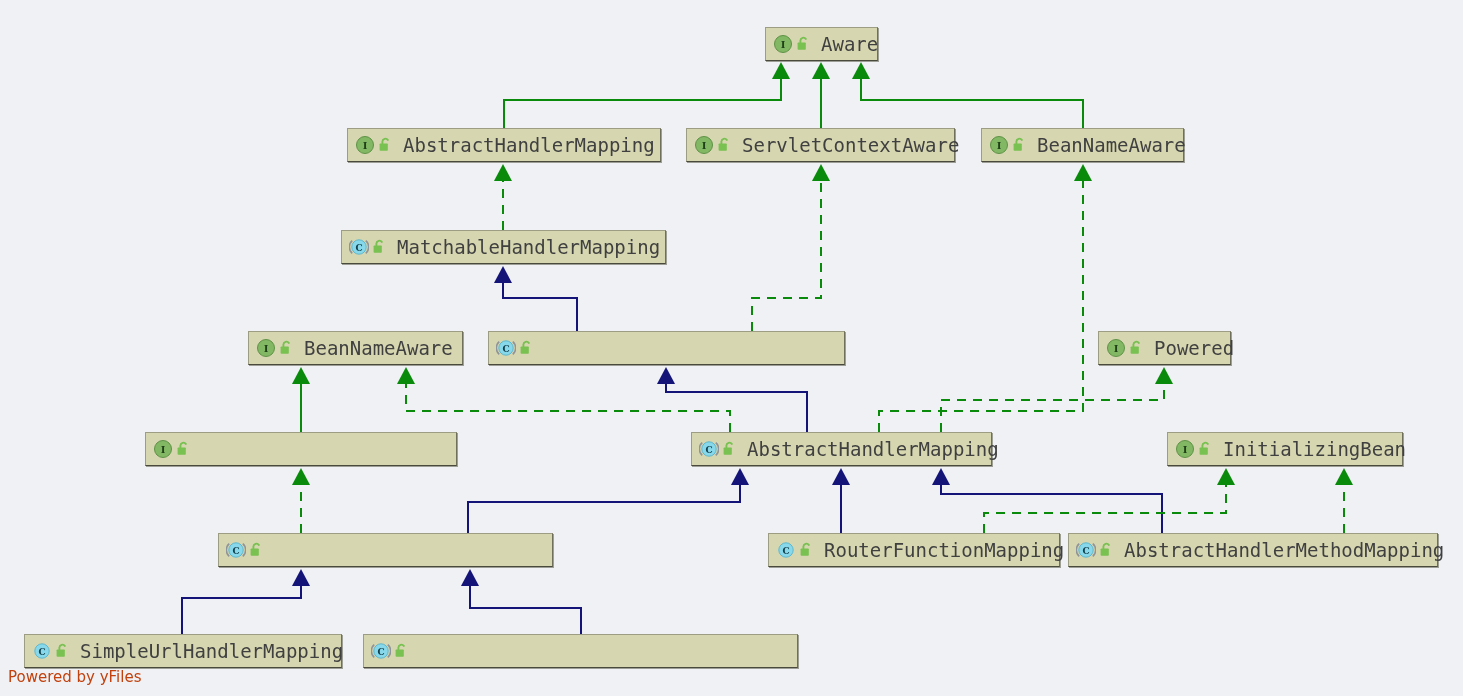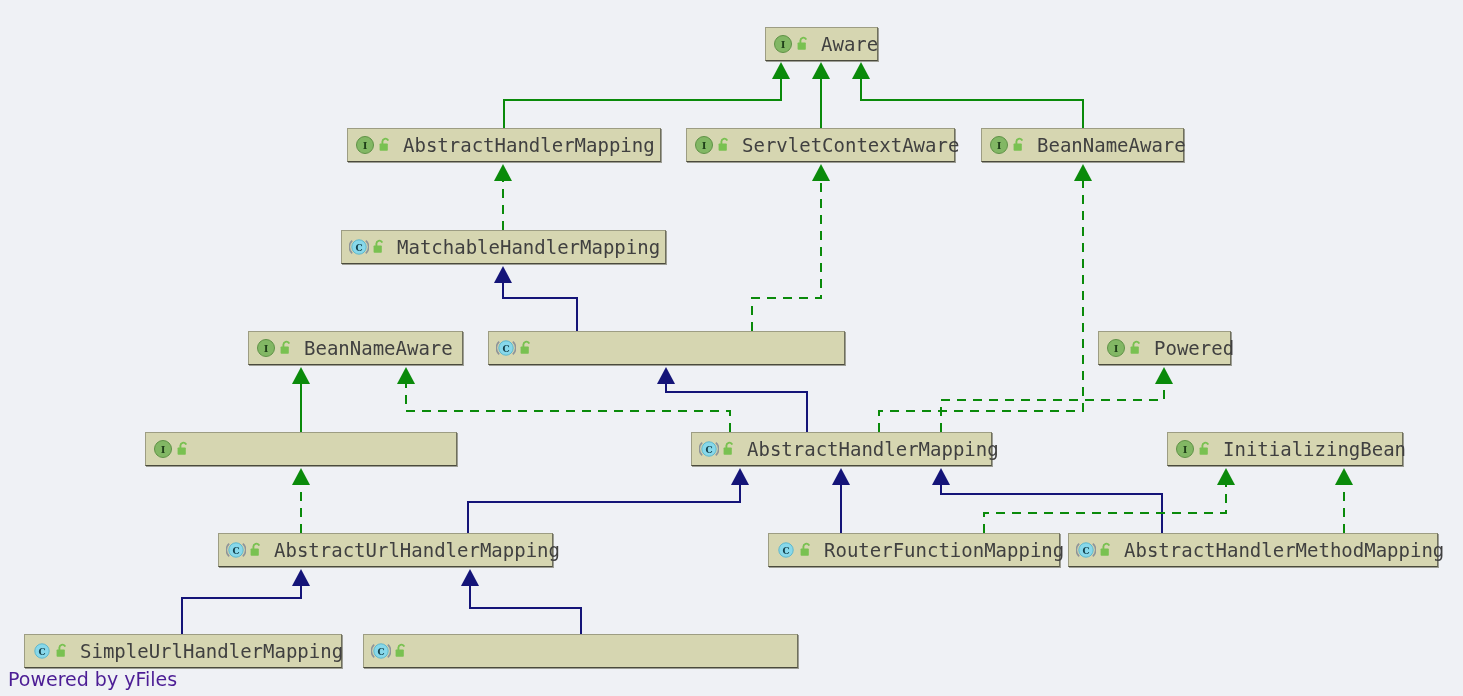--- a/index.html
+++ b/index.html
@@ -57,22 +57,22 @@
     font-size: 19px;
     line-height: 19px;
     color: #404040;
     letter-spacing: 0px;
   }
   .watermark {
     position: absolute;
     left: 8px;
     top: 668px;
     font-family: "DejaVu Sans", sans-serif;
-    font-size: 19px;
-    color: #4c1d95;
+    font-size: 15px;
+    color: #c2410c;
     user-select: none;
   }
 </style>
 </head>
 <body>
 
 <div id="canvas">
   <svg id="edge-layer" viewBox="0 0 1463 696" xmlns="http://www.w3.org/2000/svg">
       <polyline points="504,128 504,100 781,100 781,78" fill="none" stroke="#0a8a0a" stroke-width="2"></polyline>
       <polygon points="772,79 781,62 790,79" fill="#0a8a0a"></polygon>
@@ -243,21 +243,20 @@
         <span class="ico"><svg viewBox="0 0 20 20" width="20" height="20">
             <path d="M3.2 3.6 A 8.6 8.6 0 0 0 3.2 16.4" stroke="#8e9499" stroke-width="1.6" fill="none"></path>
             <path d="M16.8 3.6 A 8.6 8.6 0 0 1 16.8 16.4" stroke="#8e9499" stroke-width="1.6" fill="none"></path>
             <circle cx="10" cy="10" r="7.2" fill="#87d8ea" stroke="#5fb8cd" stroke-width="1"></circle>
             <text x="10" y="13.6" text-anchor="middle" font-family="DejaVu Serif, serif" font-size="9" font-weight="bold" fill="#14414d">C</text>
           </svg></span>
         <span class="lock"><svg viewBox="0 0 15 16" width="15" height="16">
             <path d="M4.4 6.6 V4.5 a3 3 0 0 1 5.4 -1.6" stroke="#79c151" stroke-width="1.9" fill="none" stroke-linecap="round"></path>
             <rect x="1.6" y="6.4" width="8.2" height="7.4" rx="0.8" fill="#79c151"></rect>
           </svg></span>
-        <span class="label">AbstractUrlHandlerMapping</span>
       </div>
       <div class="node" style="left: 768px; top: 533px; width: 292px;">
         <span class="ico"><svg viewBox="0 0 20 20" width="20" height="20">
             <circle cx="10" cy="10" r="7.2" fill="#87d8ea" stroke="#5fb8cd" stroke-width="1"></circle>
             <text x="10" y="13.6" text-anchor="middle" font-family="DejaVu Serif, serif" font-size="9" font-weight="bold" fill="#14414d">C</text>
           </svg></span>
         <span class="lock"><svg viewBox="0 0 15 16" width="15" height="16">
             <path d="M4.4 6.6 V4.5 a3 3 0 0 1 5.4 -1.6" stroke="#79c151" stroke-width="1.9" fill="none" stroke-linecap="round"></path>
             <rect x="1.6" y="6.4" width="8.2" height="7.4" rx="0.8" fill="#79c151"></rect>
           </svg></span>

